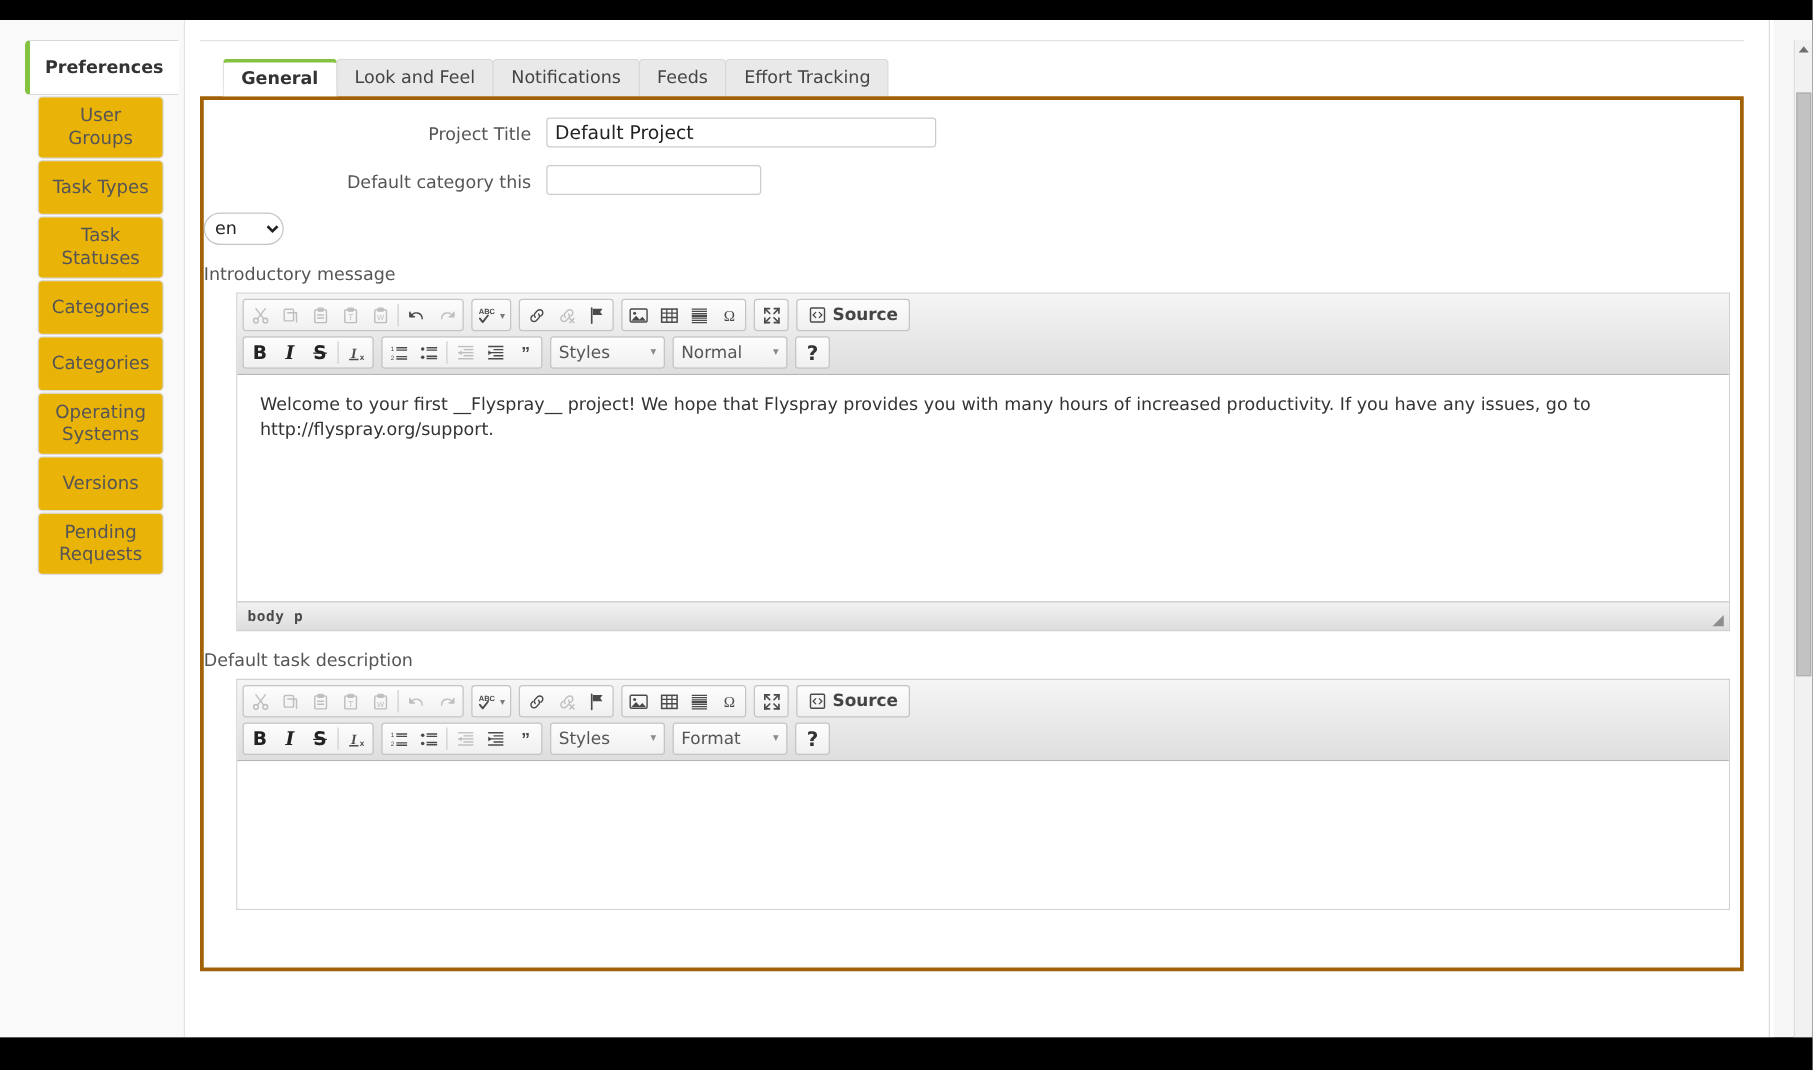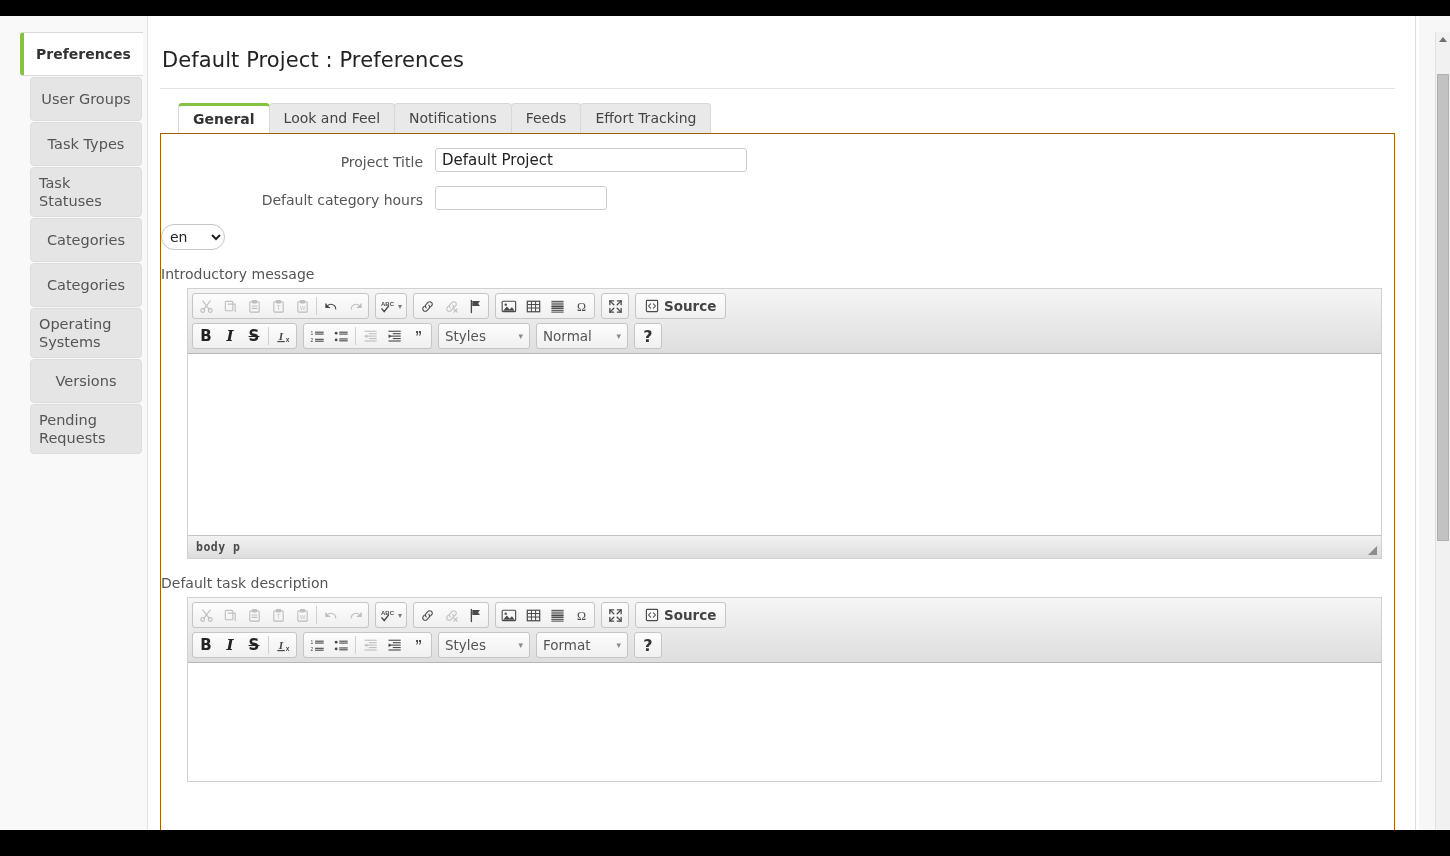--- a/index.html
+++ b/index.html
@@ -42,29 +42,30 @@
     background:#dddddd;
   }
 
   
   #sidebar {
     position:absolute; left:20px; top:16px; width:130px;
   }
   .side-item {
     position:relative;
     margin:0 0 1px 10px;
-    width:112px;
+    width:101px;
     min-height:44px;
     display:flex; align-items:center; justify-content:center;
-    background:#e5e5e5;
+    background:#eab308;
     border:1px solid #dcdcdc;
     border-radius:4px;
     color:#555;
     font-size:14.5px;
     line-height:18px;
+    text-align:center;
     padding:6px 8px;
     cursor:pointer;
     user-select:none;
   }
   .side-item.active {
     margin-left:0;
     width:123px;
     background:#ffffff;
     border:1px solid #d9d9d9;
     border-left:4px solid #84c340;
@@ -112,21 +113,21 @@
     background:#ffffff;
     color:#333;
     font-weight:bold;
     border-top:3px solid #84c340;
     line-height:26px;
     z-index:3;
   }
 
   
   #panel {
-    border:1px solid #a16207;
+    border:3px solid #a16207;
     background:#fff;
     width:1235px;
     min-height:700px;
     padding:14px 0 0 0;
     position:relative;
     margin-top:0;
   }
 
   .frow { display:flex; align-items:flex-start; margin-bottom:10px; }
   .flabel {
@@ -330,36 +331,35 @@
         </div>
         <div class="side-item">
           <span>Versions</span>
         </div>
         <div class="side-item">
           <span>Pending Requests</span>
         </div>
       </nav>
 
     <div id="main">
-      <h1 id="page-title">Default Project : Preferences</h1>
       <div id="title-rule"></div>
 
       <div id="tabs"><div class="tab active"><span>General</span></div><div class="tab"><span>Look and Feel</span></div><div class="tab"><span>Notifications</span></div><div class="tab"><span>Feeds</span></div><div class="tab"><span>Effort Tracking</span></div></div>
 
       <div id="panel">
 
         <div class="frow">
           <div class="flabel">Project Title</div>
           <div class="fctl">
             <input class="txt" id="project-title-input" type="text" value="Default Project" style="">
           </div>
         </div>
 
         <div class="frow">
-          <div class="flabel">Default category hours</div>
+          <div class="flabel">Default category this</div>
           <div class="fctl">
             <input class="txt" id="cat-owner-input" type="text" value="" style="">
           </div>
         </div>
 
         <div class="frow">
           <div class="fctl">
             <select class="sel" id="language-select"><option value="en">en</option></select>
           </div>
         </div>
@@ -579,20 +579,21 @@
                       <span class="carr">▾</span>
                     </div>
                     <div class="combo w-format">
                       <span class="cv">Normal</span>
                       <span class="carr">▾</span>
                     </div>
                     <div class="qmark">?</div>
                   </div>
                 </div>
                 <div class="ed-body" style="height: 181px;">
+                  <p>Welcome to your first __Flyspray__ project! We hope that Flyspray provides you with many hours of increased productivity. If you have any issues, go to http://flyspray.org/support.</p>
                 </div>
                 <div class="ed-foot">
                   <span>body  p</span>
                   <div class="grip"></div>
                 </div>
               </div>
             </div>
             <div>
               <div class="ed-label">Default task description</div>
               <div class="editor">

